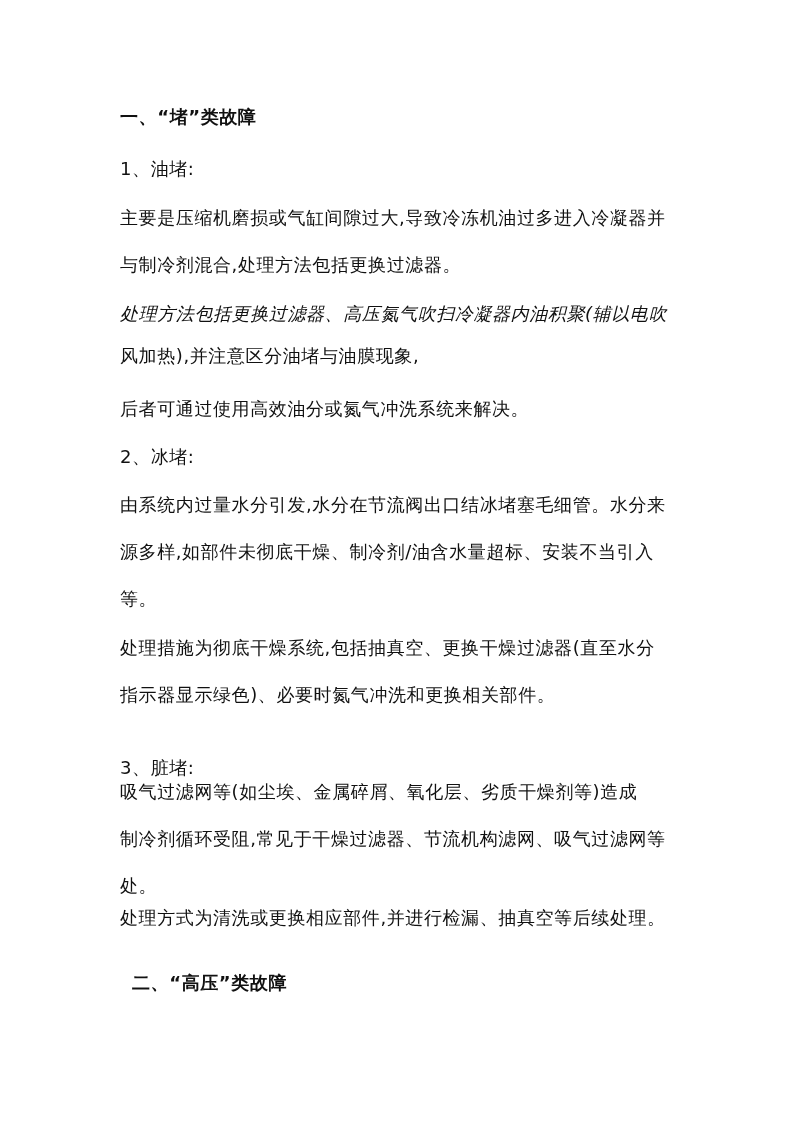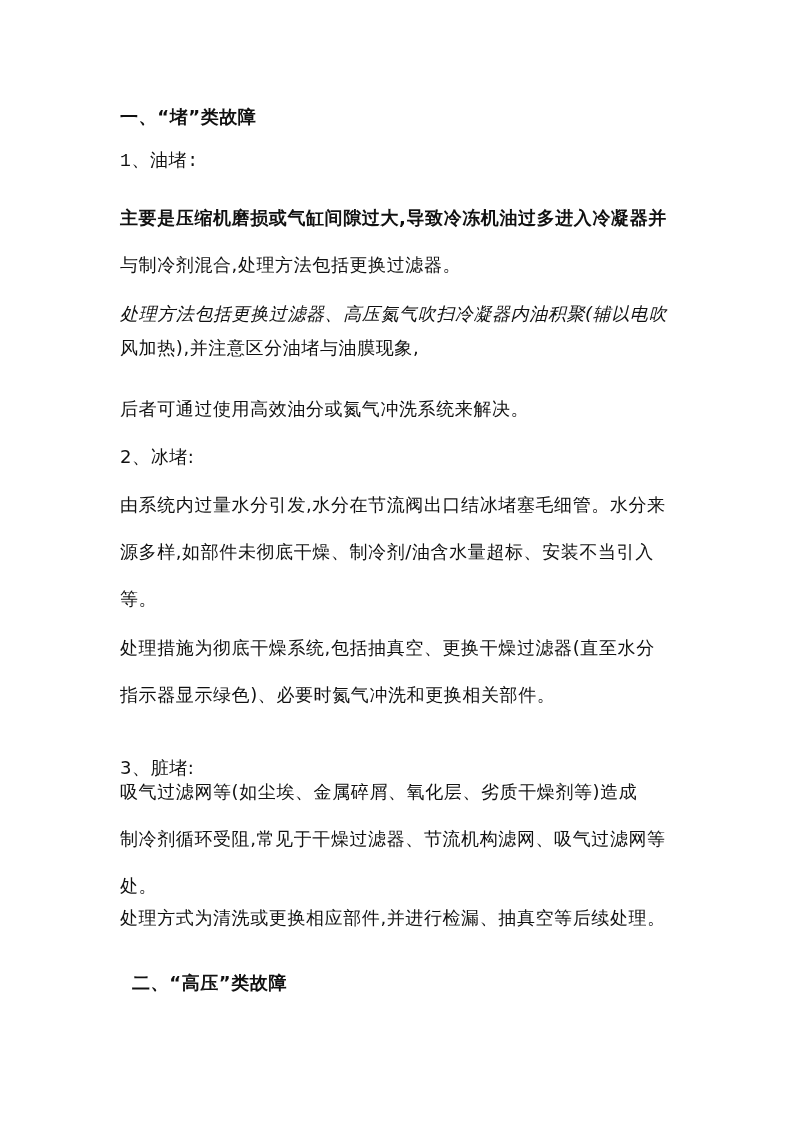--- a/index.html
+++ b/index.html
@@ -7,25 +7,25 @@
          font-family: "DejaVu Sans", "Liberation Sans", sans-serif; color: #111111; }
   .page { position: absolute; left: 120px; top: 100px; width: 560px; }
   .line { position: absolute; left: 0; white-space: nowrap; font-size: 18px; line-height: 24px; letter-spacing: 0.6px; }
   .h { font-weight: bold; }
 </style>
 </head>
 <body>
 
 <div class="page">
   <div class="line h" style="top: 5px;">一、“堵”类故障</div>
-  <div class="line" style="top: 49px; font-family: Liberation Mono, monospace;">1、油堵:</div>
-  <div class="line" style="top: 106px; font-weight: bold;">主要是压缩机磨损或气缸间隙过大,导致冷冻机油过多进入冷凝器并</div>
+  <div class="line" style="top: 57px;">1、油堵:</div>
+  <div class="line" style="top: 106px;">主要是压缩机磨损或气缸间隙过大,导致冷冻机油过多进入冷凝器并</div>
   <div class="line" style="top: 153px;">与制冷剂混合,处理方法包括更换过滤器。</div>
   <div class="line" style="top: 202px; font-style: italic;">处理方法包括更换过滤器、高压氮气吹扫冷凝器内油积聚(辅以电吹</div>
-  <div class="line" style="top: 236px;">风加热),并注意区分油堵与油膜现象,</div>
+  <div class="line" style="top: 244px;">风加热),并注意区分油堵与油膜现象,</div>
   <div class="line" style="top: 297px;">后者可通过使用高效油分或氮气冲洗系统来解决。</div>
   <div class="line" style="top: 345px;">2、冰堵:</div>
   <div class="line" style="top: 393px;">由系统内过量水分引发,水分在节流阀出口结冰堵塞毛细管。水分来</div>
   <div class="line" style="top: 440px;">源多样,如部件未彻底干燥、制冷剂/油含水量超标、安装不当引入</div>
   <div class="line" style="top: 487px;">等。</div>
   <div class="line" style="top: 536px; text-align: center;">处理措施为彻底干燥系统,包括抽真空、更换干燥过滤器(直至水分</div>
   <div class="line" style="top: 583px;">指示器显示绿色)、必要时氮气冲洗和更换相关部件。</div>
   <div class="line" style="top: 656px;">3、脏堵:</div>
   <div class="line" style="top: 680px;">吸气过滤网等(如尘埃、金属碎屑、氧化层、劣质干燥剂等)造成</div>
   <div class="line" style="top: 727px;">制冷剂循环受阻,常见于干燥过滤器、节流机构滤网、吸气过滤网等</div>

